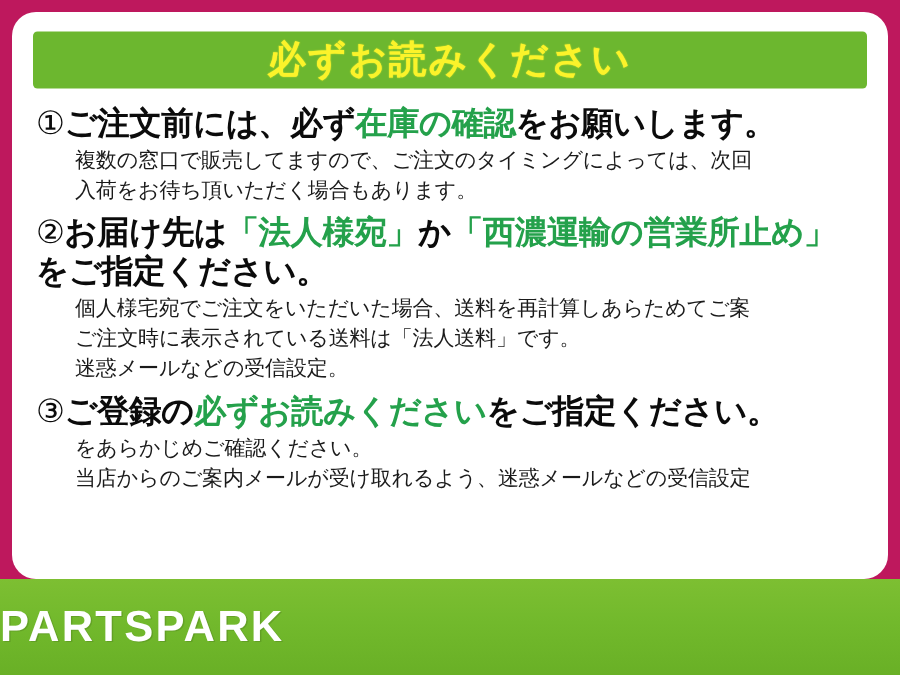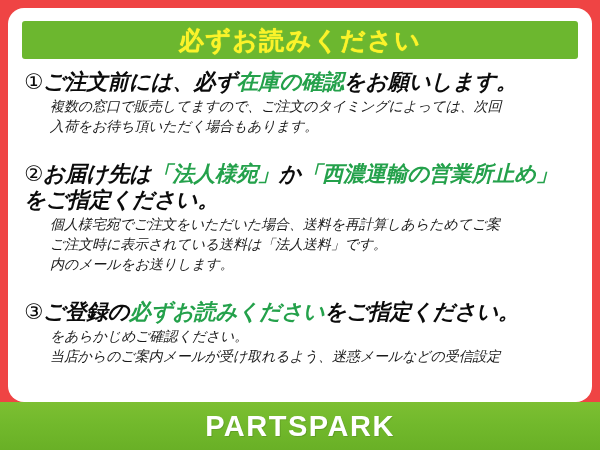--- a/index.html
+++ b/index.html
@@ -12,21 +12,21 @@
     overflow: hidden;
     font-family: "Liberation Sans", "DejaVu Sans", sans-serif;
     background: #ffffff;
   }
 
   #notice-card {
     position: relative;
     width: 600px;
     height: 450px;
     box-sizing: border-box;
-    background: #ef4444;
+    background: #be185d;
     display: flex;
     flex-direction: column;
   }
 
   
   #panel-frame {
     position: relative;
     flex: 1 1 auto;
     padding: 8px 8px 0 8px;
     box-sizing: border-box;
@@ -63,25 +63,24 @@
     letter-spacing: 1.5px;
     line-height: 1;
     text-shadow: 0 0 1px #fbf32a;
   }
 
   
   #items {
     flex: 1 1 auto;
     padding: 0 2px;
     min-height: 0;
-    font-style: italic;
   }
 
   .item {
-    margin-top: 24px;
+    margin-top: 5px;
   }
   .item:first-child {
     margin-top: 10px;
   }
 
   .item-heading {
     font-size: 21.5px;
     font-weight: bold;
     color: #0b0b0b;
     line-height: 1.22;
@@ -106,25 +105,24 @@
     line-height: 1.42;
     letter-spacing: -0.1px;
   }
   .item-sub div {
     white-space: nowrap;
   }
 
   
   #footer-band {
     flex: 0 0 auto;
-    height: 48px;
+    height: 64px;
     background: linear-gradient(180deg, #7dbf32 0%, #72b92c 45%, #69b026 100%);
     display: flex;
     align-items: center;
-    justify-content: center;
   }
   #brand-text {
     color: #ffffff;
     font-size: 29px;
     font-weight: bold;
     letter-spacing: 1.5px;
     line-height: 1;
     text-shadow: 1px 1px 0 rgba(0,0,0,0.12);
   }
 </style>
@@ -146,21 +144,21 @@
             <div class="item-sub">
               <div>複数の窓口で販売してますので、ご注文のタイミングによっては、次回</div>
               <div>入荷をお待ち頂いただく場合もあります。</div>
             </div>
           </div>
           <div class="item">
             <div class="item-heading wrap"><span class="marker">②</span><span class="">お届け先は</span><span class="hl">「法人様宛」</span><span class="">か</span><span class="hl">「西濃運輸の営業所止め」</span><span class="">をご指定ください。</span></div>
             <div class="item-sub">
               <div>個人様宅宛でご注文をいただいた場合、送料を再計算しあらためてご案</div>
               <div>ご注文時に表示されている送料は「法人送料」です。</div>
-              <div>内のメールをお送りします。</div>
+              <div>迷惑メールなどの受信設定。</div>
             </div>
           </div>
           <div class="item">
             <div class="item-heading"><span class="marker">③</span><span class="">ご登録の</span><span class="hl">必ずお読みください</span><span class="">をご指定ください。</span></div>
             <div class="item-sub">
               <div>をあらかじめご確認ください。</div>
               <div>当店からのご案内メールが受け取れるよう、迷惑メールなどの受信設定</div>
             </div>
           </div>
         </div>

